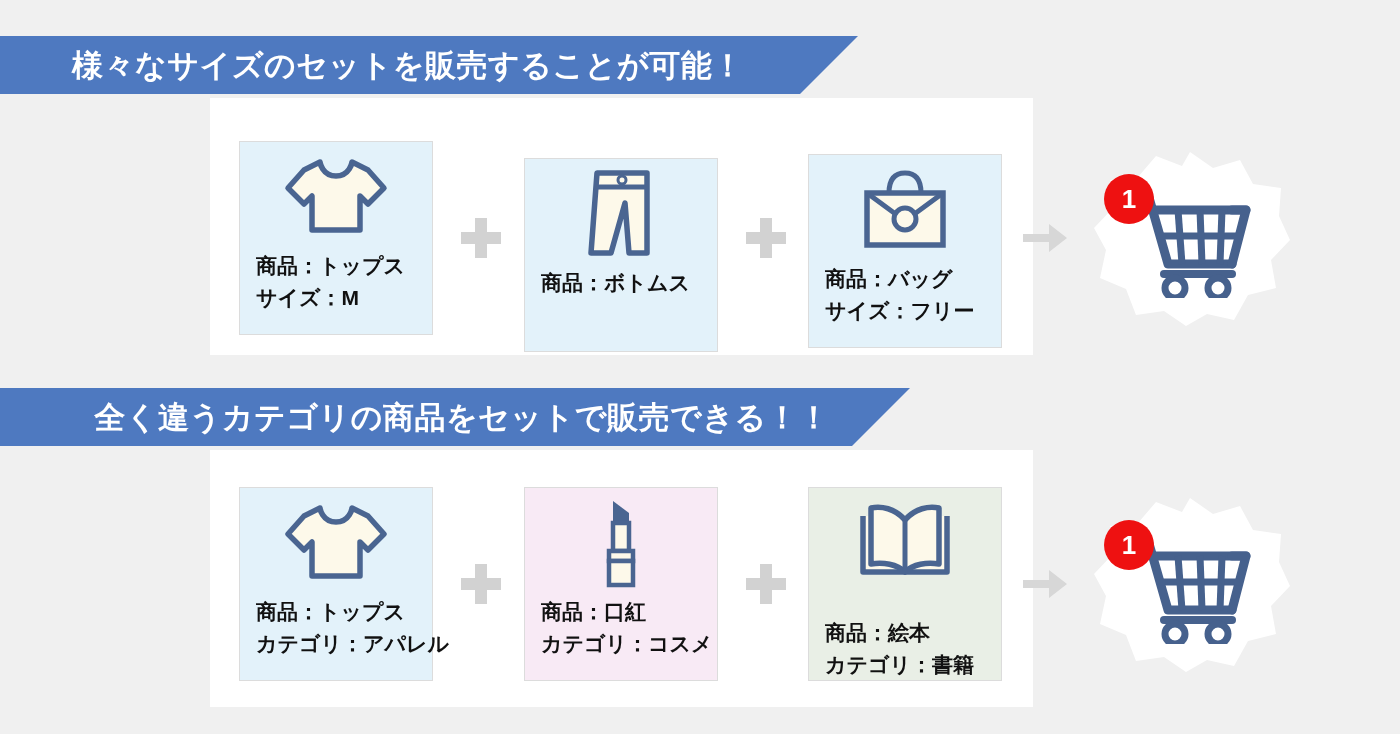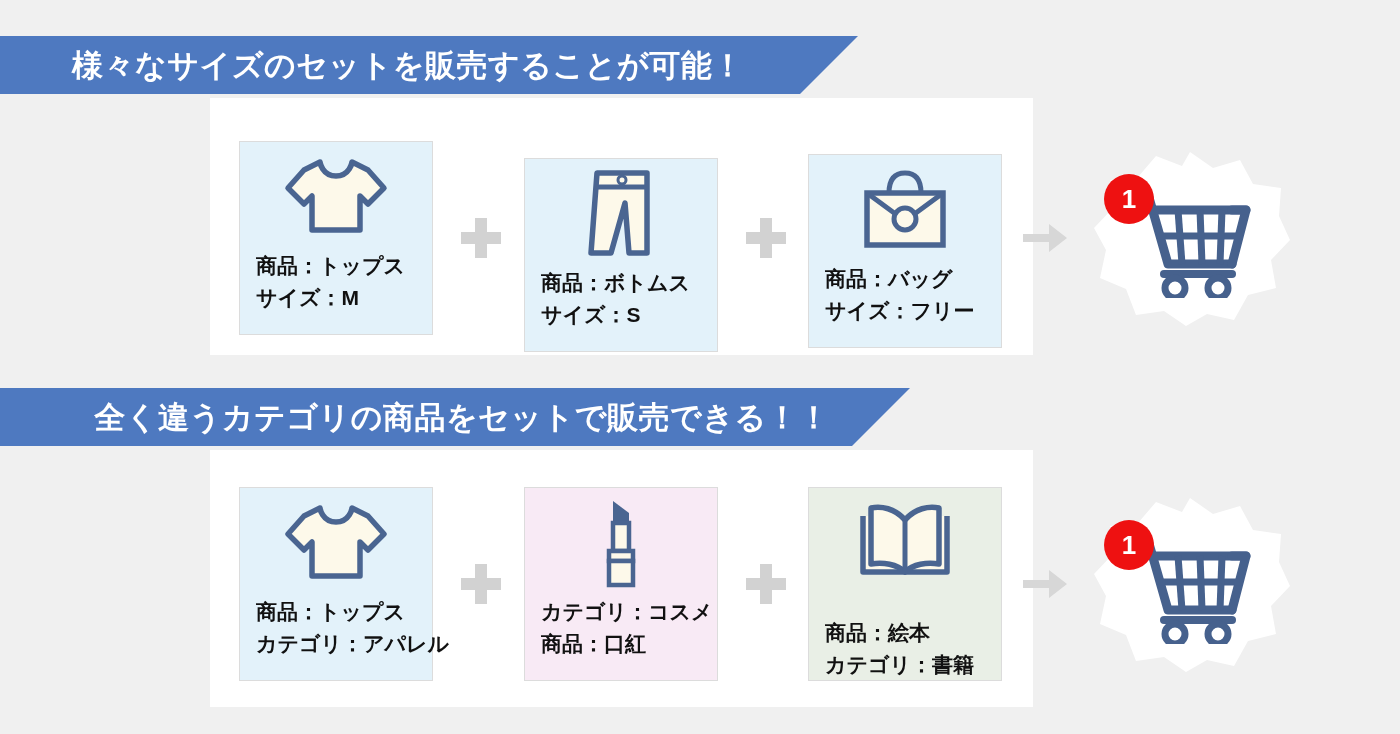--- a/index.html
+++ b/index.html
@@ -140,21 +140,20 @@
   <div class="card" style="left:524px; top:158px; background:#e3f2fa;">
     <div class="card-icon">
       <svg width="80" height="92" viewBox="0 0 80 92">
         <path d="M16 6 L66 6 L66 86 L48 86 L44 36 L30 86 L10 86 Z" fill="#fdf9ea" stroke="#4a6591" stroke-width="5.5" stroke-linejoin="round" stroke-linecap="round"></path>
         <line x1="16" y1="20" x2="66" y2="20" stroke="#4a6591" stroke-width="5"></line>
         <circle cx="41" cy="13" r="4" fill="#fdf9ea" stroke="#4a6591" stroke-width="3"></circle>
       </svg>
     </div>
     <div class="card-lines">
       <div class="card-line">商品：ボトムス</div>
-      <div class="card-line">サイズ：S</div>
     </div>
   </div>
 
   <div class="plus" style="left:746px; top:218px;"></div>
 
   <div class="card" style="left:808px; top:154px; background:#e3f2fa;">
     <div class="card-icon">
       <svg width="104" height="84" viewBox="0 0 104 84">
         <path d="M36 26 C36 10 44 6 52 6 C60 6 68 10 68 26" fill="none" stroke="#4a6591" stroke-width="5"></path>
         <rect x="14" y="26" width="76" height="52" fill="#fdf9ea" stroke="#4a6591" stroke-width="5.5"></rect>
@@ -224,22 +223,22 @@
   <div class="card" style="left:524px; top:487px; background:#f8eaf5;">
     <div class="card-icon">
       <svg width="60" height="98" viewBox="0 0 60 98">
         <path d="M22 30 L22 8 L38 20 L38 30 Z" fill="#4a6591"></path>
         <rect x="22" y="30" width="16" height="28" fill="#fdf9ea" stroke="#4a6591" stroke-width="4.5"></rect>
         <rect x="18" y="58" width="24" height="10" fill="#fdf9ea" stroke="#4a6591" stroke-width="4.5"></rect>
         <rect x="18" y="68" width="24" height="24" fill="#fdf9ea" stroke="#4a6591" stroke-width="4.5"></rect>
       </svg>
     </div>
     <div class="card-lines">
+      <div class="card-line">商品：口紅</div>
       <div class="card-line">カテゴリ：コスメ</div>
-      <div class="card-line">商品：口紅</div>
     </div>
   </div>
 
   <div class="plus" style="left:746px; top:564px;"></div>
 
   <div class="card" style="left:808px; top:487px; background:#e9efe6;gap:24px;">
     <div class="card-icon">
       <svg width="100" height="82" viewBox="0 0 100 82">
         <path d="M8 16 L8 72 L50 72 L92 72 L92 16" fill="#fdf9ea" stroke="#4a6591" stroke-width="5.5" stroke-linejoin="round"></path>
         <path d="M50 20 C40 8 26 6 16 8 L16 64 C28 62 42 64 50 72

